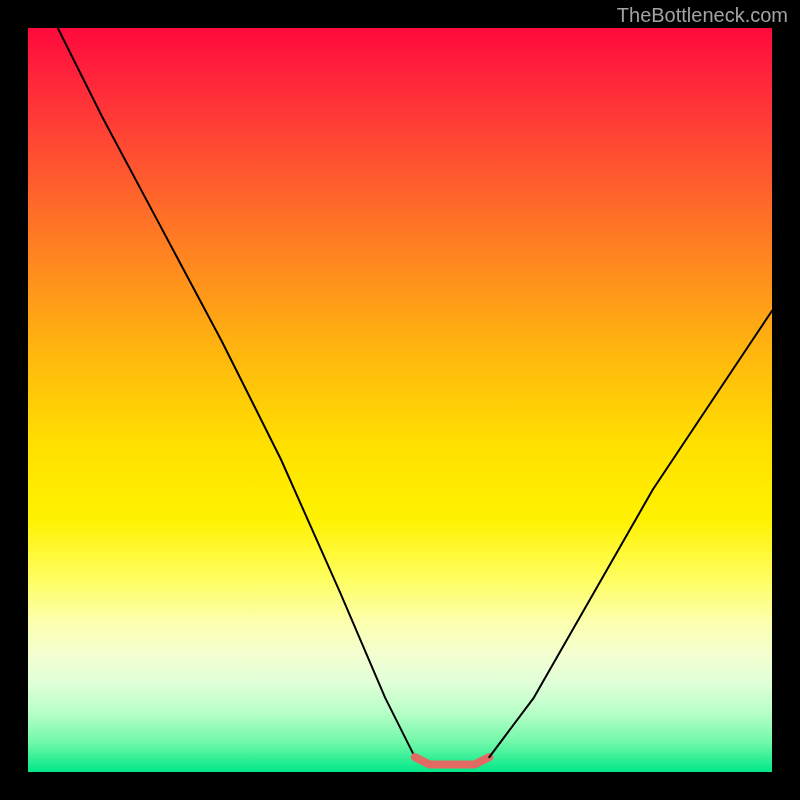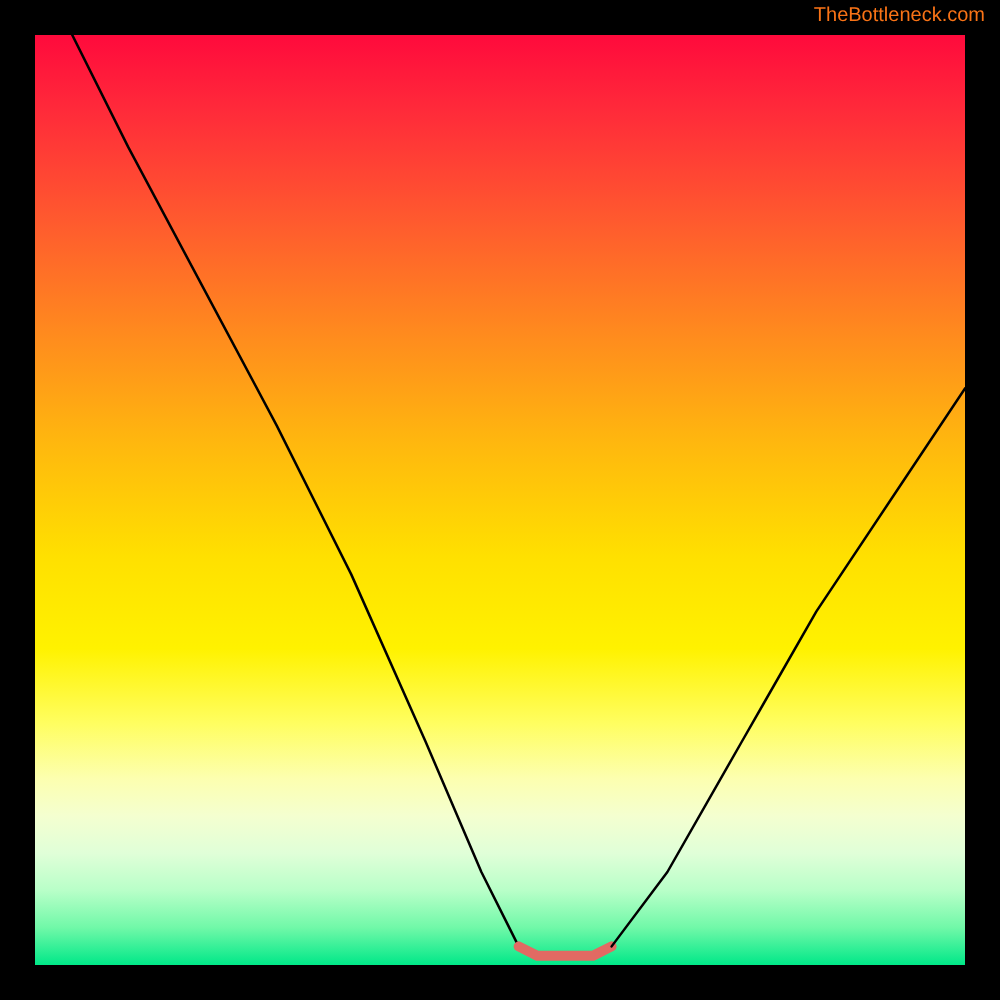--- a/index.html
+++ b/index.html
@@ -1,17 +1,17 @@
 <!DOCTYPE html>
 <html><head>
 <meta charset="utf-8">
 <style>
   * { margin: 0; padding: 0; box-sizing: border-box; }
   body { width: 800px; height: 800px; background: #000; position: relative; font-family: Arial, sans-serif; }
-  .watermark { position: absolute; top: 4px; right: 12px; color: #f97316; font-size: 16px; font-weight: 500; z-index: 10; }
+  .watermark { position: absolute; top: 4px; right: 12px; color: #a3a3a3; font-size: 20px; font-weight: 500; z-index: 10; }
   .chart-outer { position: absolute; top: 0; left: 0; width: 800px; height: 800px; background: #000; }
   .plot-area { position: absolute; top: 28px; left: 28px; width: 744px; height: 744px; }
   .gradient-bg { position: absolute; top: 0; left: 0; width: 100%; height: 100%;
     background: linear-gradient(to bottom,
       #ff0a3c 0%,
       #ff2a3a 8%,
       #ff5a2e 20%,
       #ff8a1e 32%,
       #ffb80e 44%,
       #ffe000 56%,

